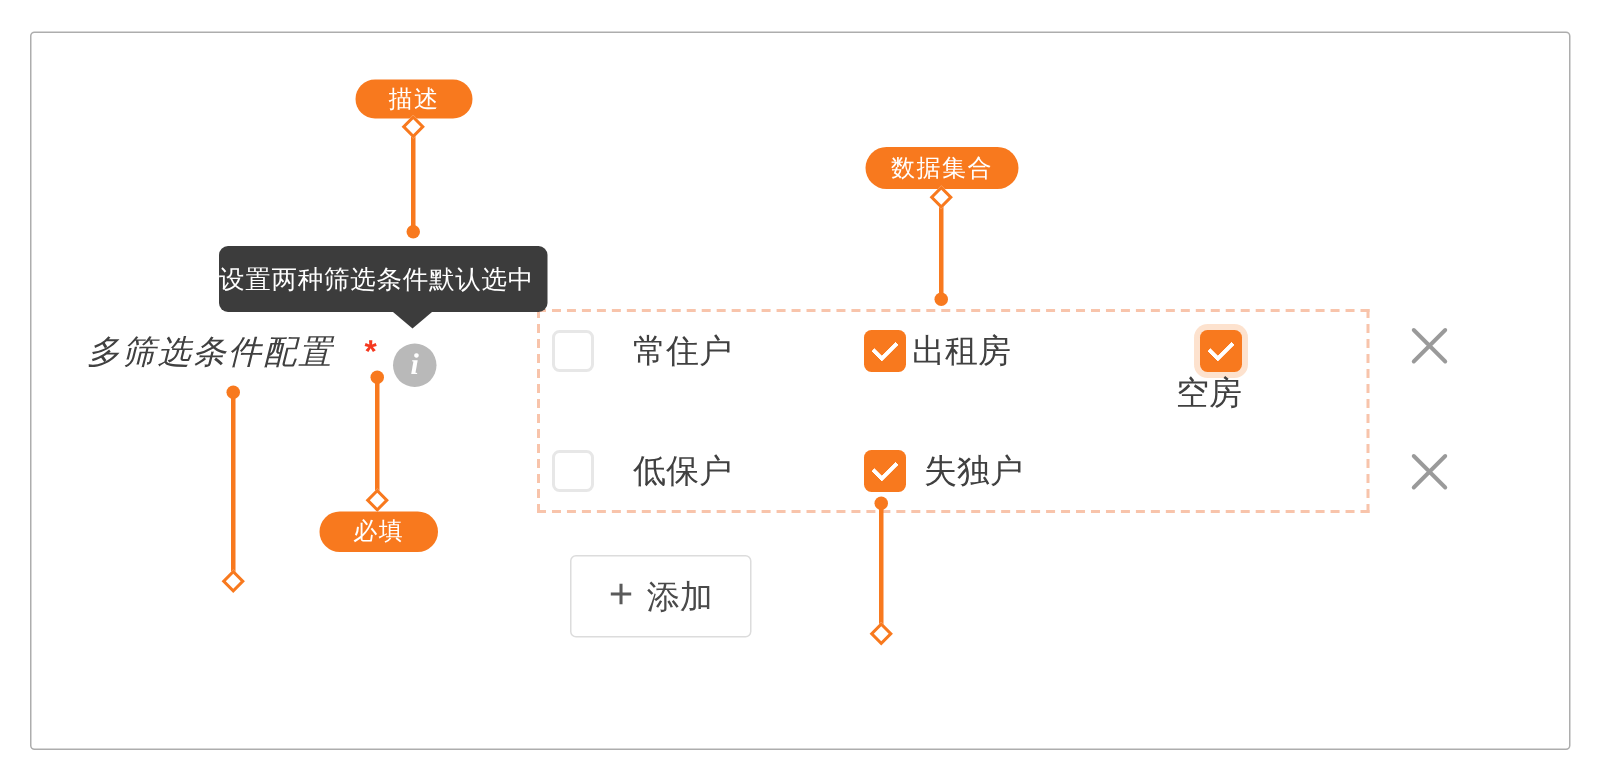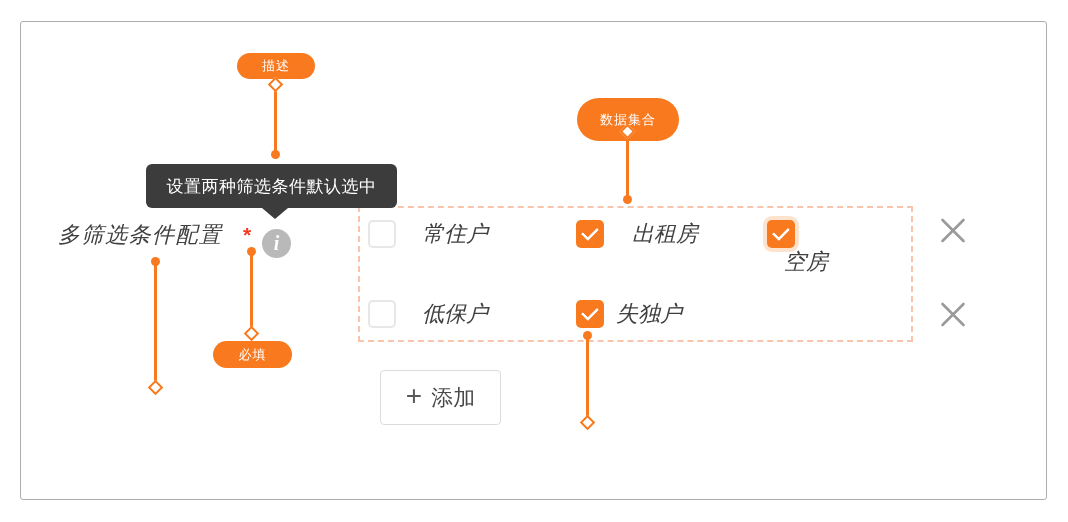--- a/index.html
+++ b/index.html
@@ -17,32 +17,32 @@
   
   .field-label{position:absolute;left:58px;top:221px;font-size:22px;letter-spacing:1.5px;
                color:var(--text);line-height:28px;white-space:nowrap;font-style:italic;}
   .required-mark{position:absolute;left:243px;top:224px;font-size:21px;font-weight:700;color:var(--red);line-height:21px;}
   .info-icon{position:absolute;left:262px;top:229px;width:29px;height:29px;border-radius:50%;
              background:var(--info-bg);color:#fff;display:flex;align-items:center;justify-content:center;
              font-family:"Liberation Serif","DejaVu Serif",serif;font-style:italic;font-weight:700;
              font-size:20px;border:none;padding:0;cursor:pointer;}
 
   
-  .tooltip{position:absolute;left:146px;top:164px;width:251px;height:44px;background:var(--tip-bg);
+  .tooltip{position:absolute;left:146px;top:164px;width:219px;height:44px;background:var(--tip-bg);
            border-radius:6px;color:#fff;font-size:17px;letter-spacing:.5px;display:flex;
-           align-items:center;justify-content:center;z-index:6;white-space:nowrap;}
+           align-items:center;z-index:6;white-space:nowrap;}
   .tooltip-arrow{position:absolute;left:116px;top:44px;width:0;height:0;
                  border-left:13px solid transparent;border-right:13px solid transparent;
                  border-top:11px solid var(--tip-bg);}
 
   
   .cbx-group{position:absolute;left:358px;top:206px;width:555px;height:136px;
              border:2px dashed var(--dash);box-sizing:border-box;}
   .cbx-row{position:absolute;left:0;top:0;width:100%;height:100%;}
-  .option{position:absolute;height:28px;display:flex;align-items:flex-start;cursor:pointer;font-style:italic;}
+  .option{position:absolute;height:28px;display:flex;align-items:flex-end;cursor:pointer;}
   .cbx{width:28px;height:28px;border-radius:5px;box-sizing:border-box;background:#fff;
        border:2px solid #E7E7E7;flex:0 0 auto;}
   .cbx.checked{background:var(--orange);border:none;display:flex;align-items:center;justify-content:center;}
   .cbx.glow{box-shadow:0 0 0 4px var(--halo);}
   .check-mark{display:block;width:13px;height:7px;border-left:3.5px solid #fff;border-bottom:3.5px solid #fff;
               transform:rotate(-45deg);margin-top:-4px;border-radius:1px;}
   .cbx-label{font-size:22px;color:var(--text);line-height:28px;white-space:nowrap;}
 
   
   .remove-btn{position:absolute;width:30px;height:30px;background:none;border:none;padding:0;
@@ -50,24 +50,24 @@
   .rm1{left:938px;top:215px;} .rm2{left:938px;top:299px;}
 
   
   .add-btn{position:absolute;left:380px;top:370px;width:121px;height:55px;background:#fff;
            border:1.5px solid var(--btn-border);border-radius:4px;display:flex;align-items:center;
            justify-content:center;gap:9px;cursor:pointer;box-sizing:border-box;}
   .add-btn .plus{font-size:28px;font-weight:300;color:#5A5A5A;line-height:1;margin-top:-3px;}
   .add-btn .lbl{font-size:22px;color:#4A4A4A;line-height:1;}
 
   
-  .anno-pill{position:absolute;background:var(--orange);border-radius:999px;color:#fff;font-size:13px;
+  .anno-pill{position:absolute;background:var(--orange);border-radius:999px;color:#fff;font-size:16px;
              letter-spacing:1px;display:flex;align-items:center;justify-content:center;z-index:5;white-space:nowrap;}
   #pill-desc{left:237px;top:53px;width:78px;height:26px;}
-  #pill-dataset{left:577px;top:98px;width:102px;height:43px;}
+  #pill-dataset{left:577px;top:98px;width:102px;height:28px;}
   #pill-required{left:213px;top:341px;width:79px;height:27px;}
   #pill-display{left:107px;top:394px;width:100px;height:29px;}
   #pill-input{left:537px;top:429px;width:101px;height:29px;}
 
   .anno-line{position:absolute;width:3px;background:var(--orange);z-index:4;}
   #line-desc{left:274px;top:89px;height:63px;}
   #line-dataset{left:626px;top:136px;height:61px;}
   #line-required{left:250px;top:255px;height:75px;}
   #line-display{left:154px;top:265px;height:119px;}
   #line-input{left:586px;top:339px;height:80px;}
@@ -107,21 +107,21 @@
   <div class="cbx-group">
     <div class="cbx-row">
         <label class="option" style="left: 8px; top: 12px;">
           <span class="cbx"></span>
           <span class="cbx-label" style="margin-left: 26px;">常住户</span>
         </label>
         <label class="option" style="left: 216px; top: 12px;">
           <span class="cbx checked">
             <span class="check-mark"></span>
           </span>
-          <span class="cbx-label" style="margin-left: 28px;">出租房</span>
+          <span class="cbx-label" style="margin-left: 4px;">出租房</span>
         </label>
         <label class="option" style="left: 407px; top: 12px; flex-direction: column;">
           <span class="cbx checked glow">
             <span class="check-mark"></span>
           </span>
           <span class="cbx-label" style="margin-left: 17px;">空房</span>
         </label>
       </div>
     <div class="cbx-row">
         <label class="option" style="left: 216px; top: 92px;">

